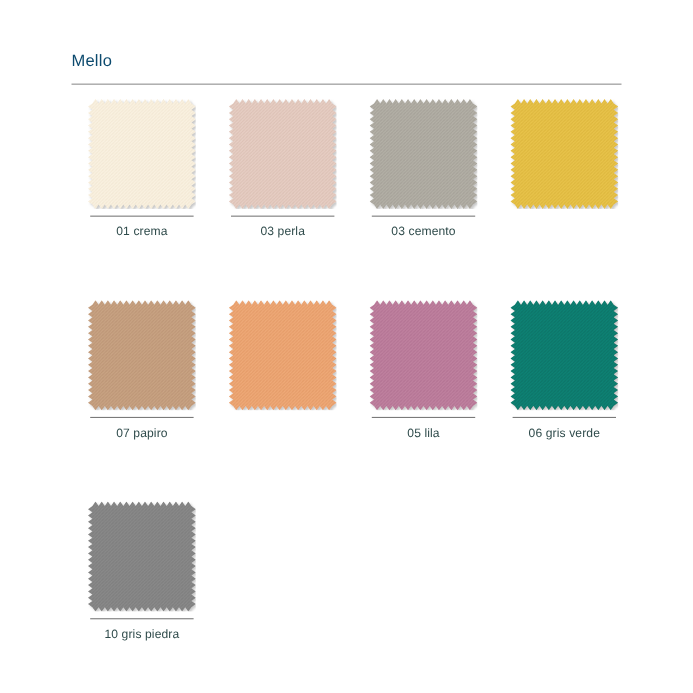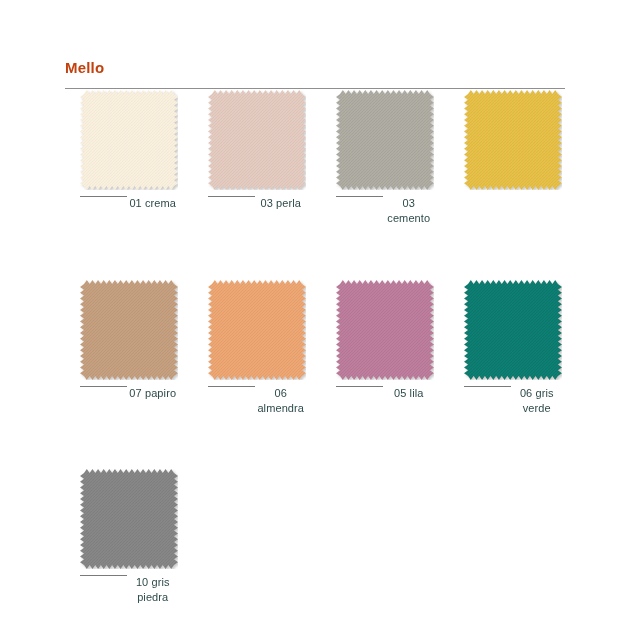--- a/index.html
+++ b/index.html
@@ -24,24 +24,24 @@
 
   
   .header {
     position: absolute;
     left: 65px;
     top: 44px;
     width: 500px;
   }
   .collection-title {
     font-size: 15px;
-    font-weight: bold;
-    color: #c2410c;
+    font-weight: normal;
+    color: #0c4a6e;
     letter-spacing: 0.2px;
-    margin: 16px 0 11px 0;
+    margin: 4px 0 11px 0;
     line-height: 1.1;
   }
   .header-rule {
     width: 500px;
     height: 1px;
     background: #8f8f8f;
   }
 
   
   .grid {
@@ -75,22 +75,22 @@
   .swatch-svg {
     display: block;
     width: 98px;
     height: 100px;
   }
 
   .label-block {
     width: 98px;
     margin-top: 6px;
     display: flex;
-    flex-direction: row;
-    align-items: flex-start;
+    flex-direction: column;
+    align-items: center;
   }
   .label-rule {
     width: 94px;
     height: 1px;
     background: #7a7a7a;
     margin-bottom: 7px;
   }
   .swatch-label {
     font-size: 11px;
     color: #2f4b4b;
@@ -227,24 +227,20 @@
                   <path d="M0,3 L3,0" stroke="#E39A66" stroke-width="1.1" opacity="0.85"></path>
                   <path d="M0,0 L3,3" stroke="#E39A66" stroke-width="0.6" opacity="0.35"></path>
                 </pattern>
                 <filter id="shadow-5" x="-20%" y="-20%" width="150%" height="150%">
                   <feDropShadow dx="1.6" dy="1.6" stdDeviation="1.1" flood-color="#9a9a9a" flood-opacity="0.55"></feDropShadow>
                 </filter>
               </defs>
               <path d="M4.00,4.00 L6.81,0.00 L9.63,4.00 L12.44,0.00 L15.25,4.00 L18.06,0.00 L20.88,4.00 L23.69,0.00 L26.50,4.00 L29.31,0.00 L32.13,4.00 L34.94,0.00 L37.75,4.00 L40.56,0.00 L43.38,4.00 L46.19,0.00 L49.00,4.00 L51.81,0.00 L54.63,4.00 L57.44,0.00 L60.25,4.00 L63.06,0.00 L65.88,4.00 L68.69,0.00 L71.50,4.00 L74.31,0.00 L77.13,4.00 L79.94,0.00 L82.75,4.00 L85.56,0.00 L88.38,4.00 L91.19,0.00 L94.00,4.00 L98.00,6.88 L94.00,9.75 L98.00,12.63 L94.00,15.50 L98.00,18.38 L94.00,21.25 L98.00,24.13 L94.00,27.00 L98.00,29.88 L94.00,32.75 L98.00,35.63 L94.00,38.50 L98.00,41.38 L94.00,44.25 L98.00,47.13 L94.00,50.00 L98.00,52.88 L94.00,55.75 L98.00,58.63 L94.00,61.50 L98.00,64.38 L94.00,67.25 L98.00,70.13 L94.00,73.00 L98.00,75.88 L94.00,78.75 L98.00,81.63 L94.00,84.50 L98.00,87.38 L94.00,90.25 L98.00,93.13 L94.00,96.00 L91.19,100.00 L88.38,96.00 L85.56,100.00 L82.75,96.00 L79.94,100.00 L77.13,96.00 L74.31,100.00 L71.50,96.00 L68.69,100.00 L65.88,96.00 L63.06,100.00 L60.25,96.00 L57.44,100.00 L54.63,96.00 L51.81,100.00 L49.00,96.00 L46.19,100.00 L43.38,96.00 L40.56,100.00 L37.75,96.00 L34.94,100.00 L32.13,96.00 L29.31,100.00 L26.50,96.00 L23.69,100.00 L20.88,96.00 L18.06,100.00 L15.25,96.00 L12.44,100.00 L9.63,96.00 L6.81,100.00 L4.00,96.00 L0.00,93.13 L4.00,90.25 L0.00,87.38 L4.00,84.50 L0.00,81.63 L4.00,78.75 L0.00,75.88 L4.00,73.00 L0.00,70.13 L4.00,67.25 L0.00,64.38 L4.00,61.50 L0.00,58.63 L4.00,55.75 L0.00,52.88 L4.00,50.00 L0.00,47.13 L4.00,44.25 L0.00,41.38 L4.00,38.50 L0.00,35.63 L4.00,32.75 L0.00,29.88 L4.00,27.00 L0.00,24.13 L4.00,21.25 L0.00,18.38 L4.00,15.50 L0.00,12.63 L4.00,9.75 L0.00,6.88 Z" fill="url(#weave-5)" filter="url(#shadow-5)"></path>
             </svg>
           </div>
-          <div class="label-block">
-            <div class="label-rule"></div>
-            <div class="swatch-label">06 almendra</div>
-          </div>
         </div>
         <div class="cell">
           <div class="swatch-wrap">
             <svg class="swatch-svg" viewBox="0 0 98 100">
               <defs>
                 <pattern id="weave-6" width="3" height="3" patternUnits="userSpaceOnUse">
                   <rect width="3" height="3" fill="#C082A0"></rect>
                   <path d="M0,3 L3,0" stroke="#B27292" stroke-width="1.1" opacity="0.85"></path>
                   <path d="M0,0 L3,3" stroke="#B27292" stroke-width="0.6" opacity="0.35"></path>
                 </pattern>

